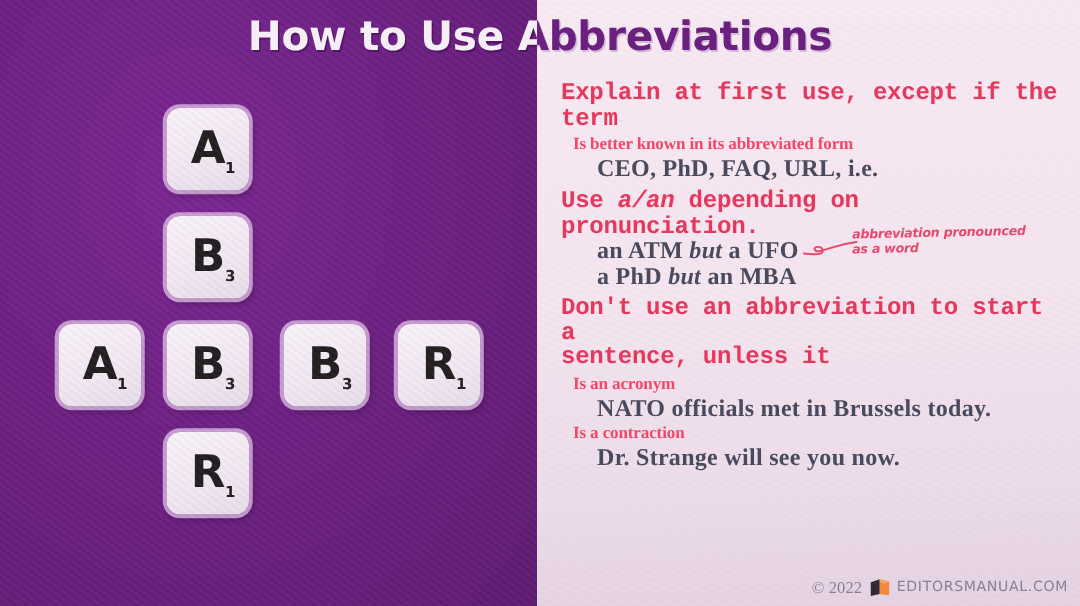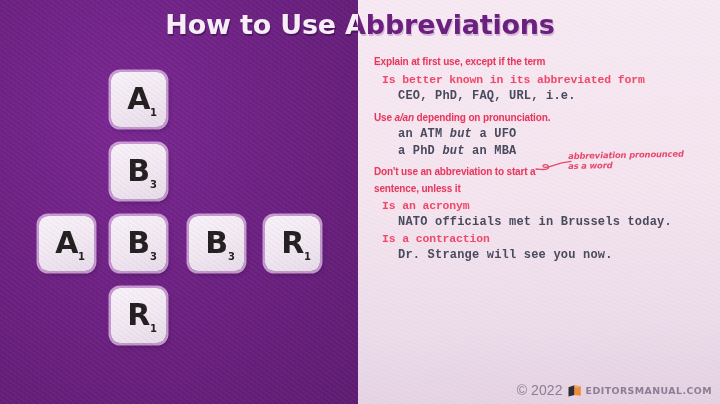--- a/index.html
+++ b/index.html
@@ -117,48 +117,48 @@
   
   .content {
     position:absolute;
     left:0; top:54px;
     width:362px; height:318px;
     padding:0 6px 0 10px;
     z-index:3;
   }
 
   .rule-heading {
-    font-family:Liberation Sans, sans-serif;
-    font-weight:700;
-    font-size:10px;
+    font-family:Liberation Mono, monospace;
+    font-weight:700;
+    font-size:16px;
     line-height:16.5px;
     color:#e23a5e;
     text-shadow:.6px .6px 0 rgba(255,210,225,.85);
     margin:0 0 1px 6px;
     letter-spacing:-.15px;
   }
   .rule-heading.hdr-2 { margin-bottom:0; }
   .rule-heading .em { font-style:italic; }
 
   .sub-item {
-    font-family:Liberation Mono, monospace;
+    font-family:Liberation Serif, serif;
     font-weight:700;
     font-size:11.4px;
     line-height:15px;
     color:#ec4a6a;
     text-shadow:.5px .5px 0 rgba(255,215,228,.8);
     margin:2px 0 0 14px;
     letter-spacing:-.1px;
     position:relative;
   }
 
   .example {
-    font-family:Liberation Mono, monospace;
-    font-weight:700;
-    font-size:12px;
+    font-family:Liberation Serif, serif;
+    font-weight:700;
+    font-size:16px;
     line-height:15px;
     color:#4a4a5e;
     margin:1px 0 2px 30px;
     letter-spacing:.2px;
   }
   .example .em { font-style:italic; }
 
   .block { margin-bottom:5px; }
   .block-3 { margin-top:6px; }
 
@@ -191,31 +191,31 @@
   
   .footer {
     position:absolute;
     right:8px; bottom:6px;
     display:flex;
     align-items:center;
     gap:4px;
     z-index:5;
   }
   .footer-copy {
-    font-family:Liberation Sans, sans-serif;
-    font-size:14px;
+    font-family:Liberation Serif, serif;
+    font-size:11px;
     font-weight:400;
     color:#8d7d94;
     letter-spacing:.1px;
   }
   .footer-mark { width:15px; height:13px; flex:none; }
   .footer-site {
     font-family:"DejaVu Sans", sans-serif;
     font-size:9.4px;
-    font-weight:700;
+    font-weight:400;
     color:#8d7d94;
     letter-spacing:.45px;
   }
 </style>
 </head>
 <body>
 
 <div id="infographic">
 
   <div class="left-panel">

